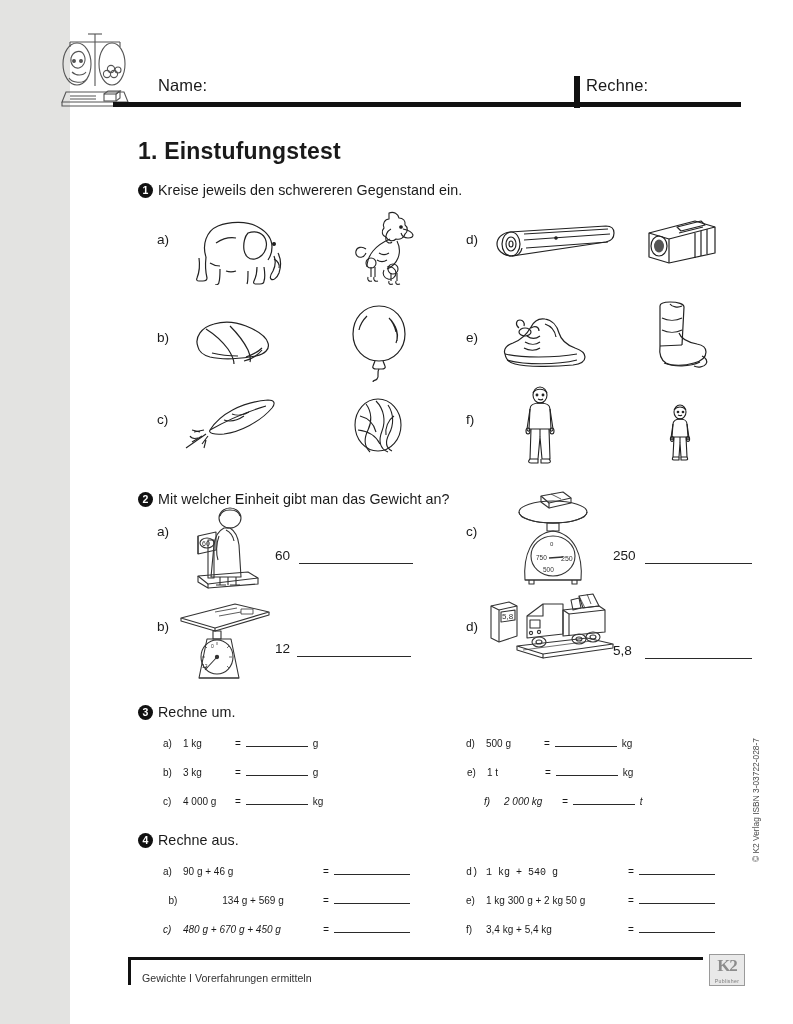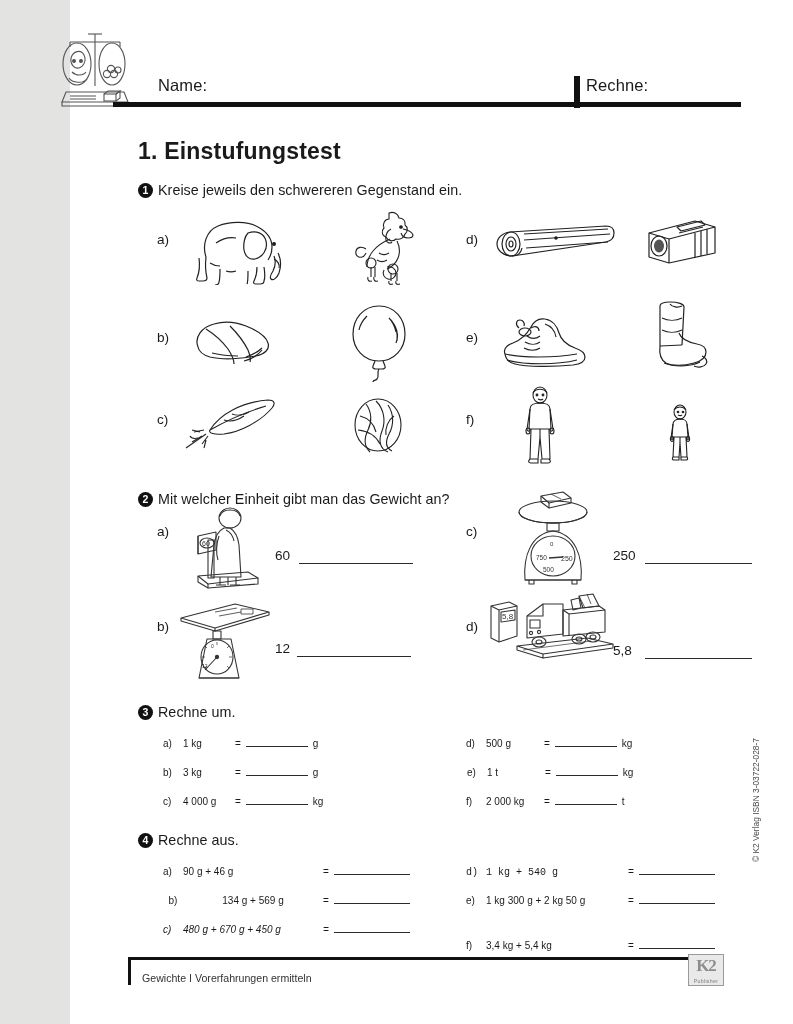--- a/index.html
+++ b/index.html
@@ -62,21 +62,21 @@
   .trow .expr{display:inline-block;}
   .trow .eq{display:inline-block;}
   .uline{display:inline-block;border-bottom:1px solid #2a2a2a;height:12px;}
   .unit{display:inline-block;}
 
   
   .foot-rule{position:absolute;left:128px;top:957px;width:575px;height:3px;background:#111;}
   .foot-tick{position:absolute;left:128px;top:957px;width:3px;height:28px;background:#111;}
   .foot-txt{position:absolute;left:142px;top:972px;font-size:10.6px;color:#333;}
   .k2{
-    position:absolute;left:688px;top:954px;width:34px;height:30px;
+    position:absolute;left:709px;top:954px;width:34px;height:30px;
     border:1px solid #9a9a9a;background:#e9e9e9;
   }
   .k2 .k2t{
     position:absolute;left:0;top:1px;width:34px;text-align:center;
     font-size:17px;font-weight:bold;color:#8c8c8c;letter-spacing:-1px;
     font-family:"Liberation Serif", serif;
   }
   .k2 .k2s{
     position:absolute;left:0;bottom:1px;width:34px;text-align:center;
     font-size:5.2px;color:#7d7d7d;letter-spacing:.3px;
@@ -515,21 +515,21 @@
 <div class="trow" style="left:163px;top:792px;">
   <span class="ltr">c)</span><span class="expr" style="width:52px">4 000 g</span><span class="eq">=</span><span class="uline" style="width:62px;margin:0 5px;"></span><span class="unit">kg</span>
 </div>
 
 <div class="trow" style="left:466px;top:734px;">
   <span class="ltr">d)</span><span class="expr" style="width:58px">500 g</span><span class="eq">=</span><span class="uline" style="width:62px;margin:0 5px;"></span><span class="unit">kg</span>
 </div>
 <div class="trow" style="left:467px;top:763px;">
   <span class="ltr">e)</span><span class="expr" style="width:58px">1 t</span><span class="eq">=</span><span class="uline" style="width:62px;margin:0 5px;"></span><span class="unit">kg</span>
 </div>
-<div class="trow" style="left:466px;top:792px;">
+<div class="trow" style="left:484px;top:792px;font-style:italic;">
   <span class="ltr">f)</span><span class="expr" style="width:58px">2 000 kg</span><span class="eq">=</span><span class="uline" style="width:62px;margin:0 5px;"></span><span class="unit">t</span>
 </div>
 
 <div class="ex-head" style="left:138px;top:832px;">
   <span class="bullet">4</span><span>Rechne aus.</span>
 </div>
 
 <div class="trow" style="left:163px;top:862px;">
   <span class="ltr">a)</span><span class="expr" style="width:140px">90 g +  46 g</span><span class="eq">=</span><span class="uline" style="width:76px;margin-left:5px;"></span>
 </div>
@@ -539,21 +539,21 @@
 <div class="trow" style="left:163px;top:920px;font-style:italic;">
   <span class="ltr">c)</span><span class="expr" style="width:140px">480 g + 670 g + 450 g</span><span class="eq">=</span><span class="uline" style="width:76px;margin-left:5px;"></span>
 </div>
 
 <div class="trow" style="left:466px;top:862px;font-family:Liberation Mono, monospace;">
   <span class="ltr">d)</span><span class="expr" style="width:142px">1 kg + 540 g</span><span class="eq">=</span><span class="uline" style="width:76px;margin-left:5px;"></span>
 </div>
 <div class="trow" style="left:466px;top:891px;">
   <span class="ltr">e)</span><span class="expr" style="width:142px">1 kg 300 g + 2 kg 50 g</span><span class="eq">=</span><span class="uline" style="width:76px;margin-left:5px;"></span>
 </div>
-<div class="trow" style="left:466px;top:920px;margin-top:16px;">
+<div class="trow" style="left:466px;top:920px;">
   <span class="ltr">f)</span><span class="expr" style="width:142px">3,4 kg + 5,4 kg</span><span class="eq">=</span><span class="uline" style="width:76px;margin-left:5px;"></span>
 </div>
 
 <div class="foot-rule"></div>
 <div class="foot-tick"></div>
 <div class="foot-txt">Gewichte I Vorerfahrungen ermitteln</div>
 <div class="k2">
   <div class="k2t">K2</div>
   <div class="k2s">Publisher</div>
 </div>

